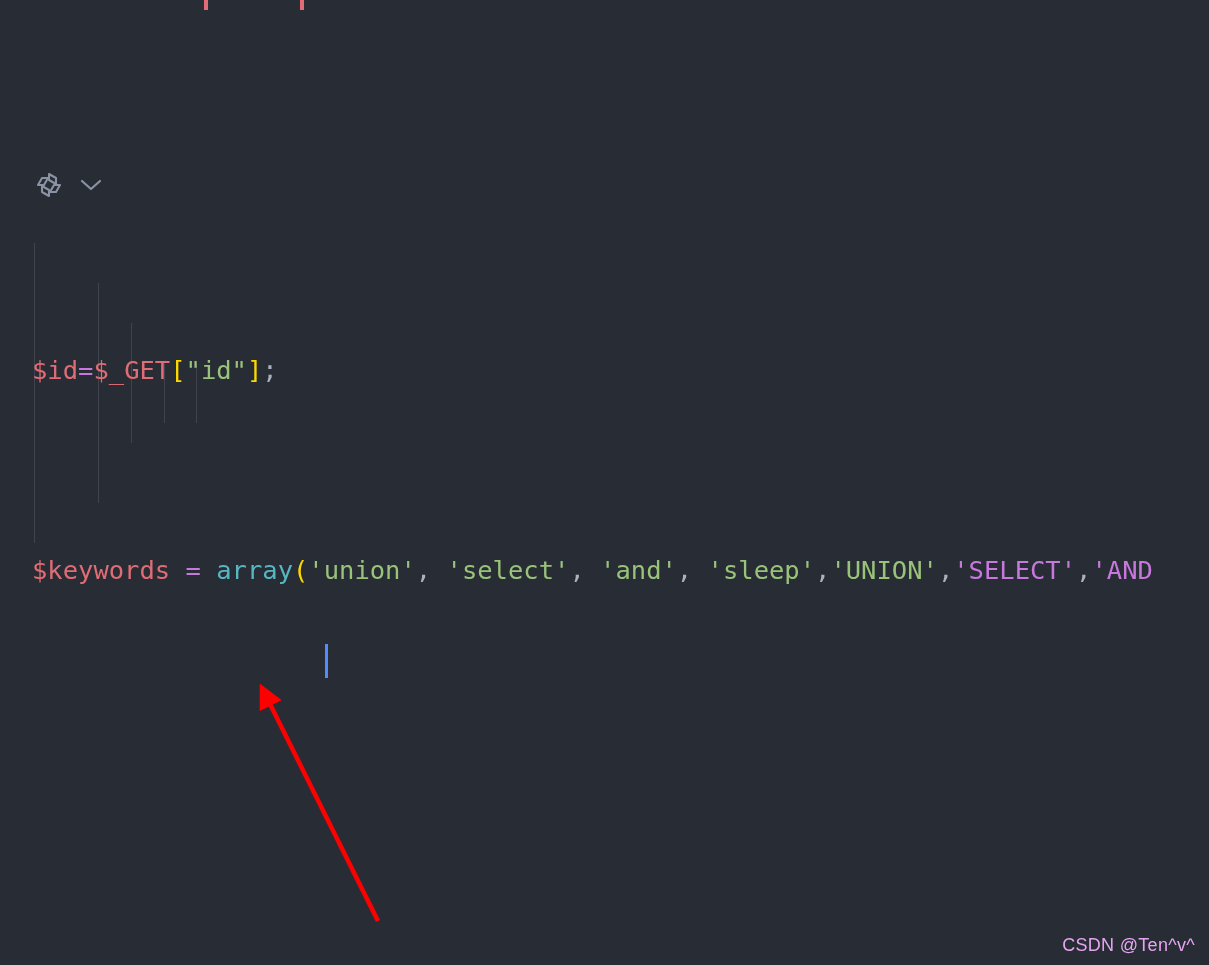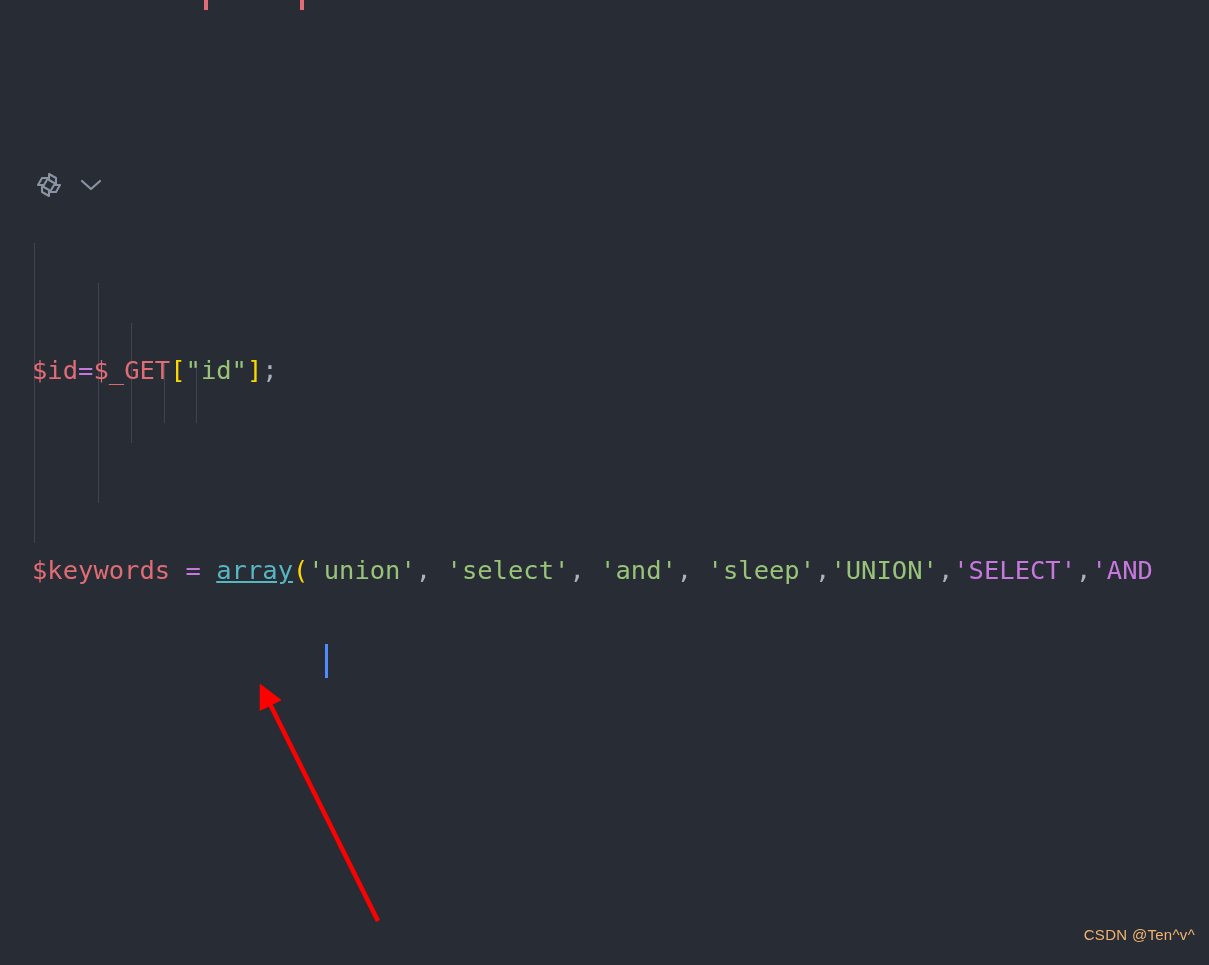--- a/index.html
+++ b/index.html
@@ -35,21 +35,21 @@
   .line {
     position: relative;
     height: 40px;
     padding-left: 32px;
     white-space: pre;
     box-sizing: border-box;
   }
 
   
   .var      { color: #e06c75; text-align: right; }
-  .bi       { color: #56b6c2; text-decoration: underline; }
+  .bi       { color: #56b6c2; }
   .str      { color: #98c379; }
   .strp     { color: #c678dd; }
   .op       { color: #c678dd; }
   .punc     { color: #abb2bf; }
   .b1       { color: #ffd700; }
 
   
   .guide {
     position: absolute;
     width: 1px;
@@ -87,24 +87,24 @@
     position: absolute;
     left: 0; top: 0;
     width: 1209px; height: 965px;
     pointer-events: none;
   }
 
   
   .watermark {
     position: absolute;
     right: 14px;
-    bottom: 22px;
-    color: #fdba74;
+    bottom: 9px;
+    color: #f0abfc;
     font-family: "Liberation Sans", sans-serif;
-    font-size: 15px;
+    font-size: 18px;
     letter-spacing: 0.3px;
     opacity: 0.95;
   }
 </style>
 </head>
 <body>
 
 <div id="editor">
 
   <div class="topfrag" style="left:204px;"></div>

